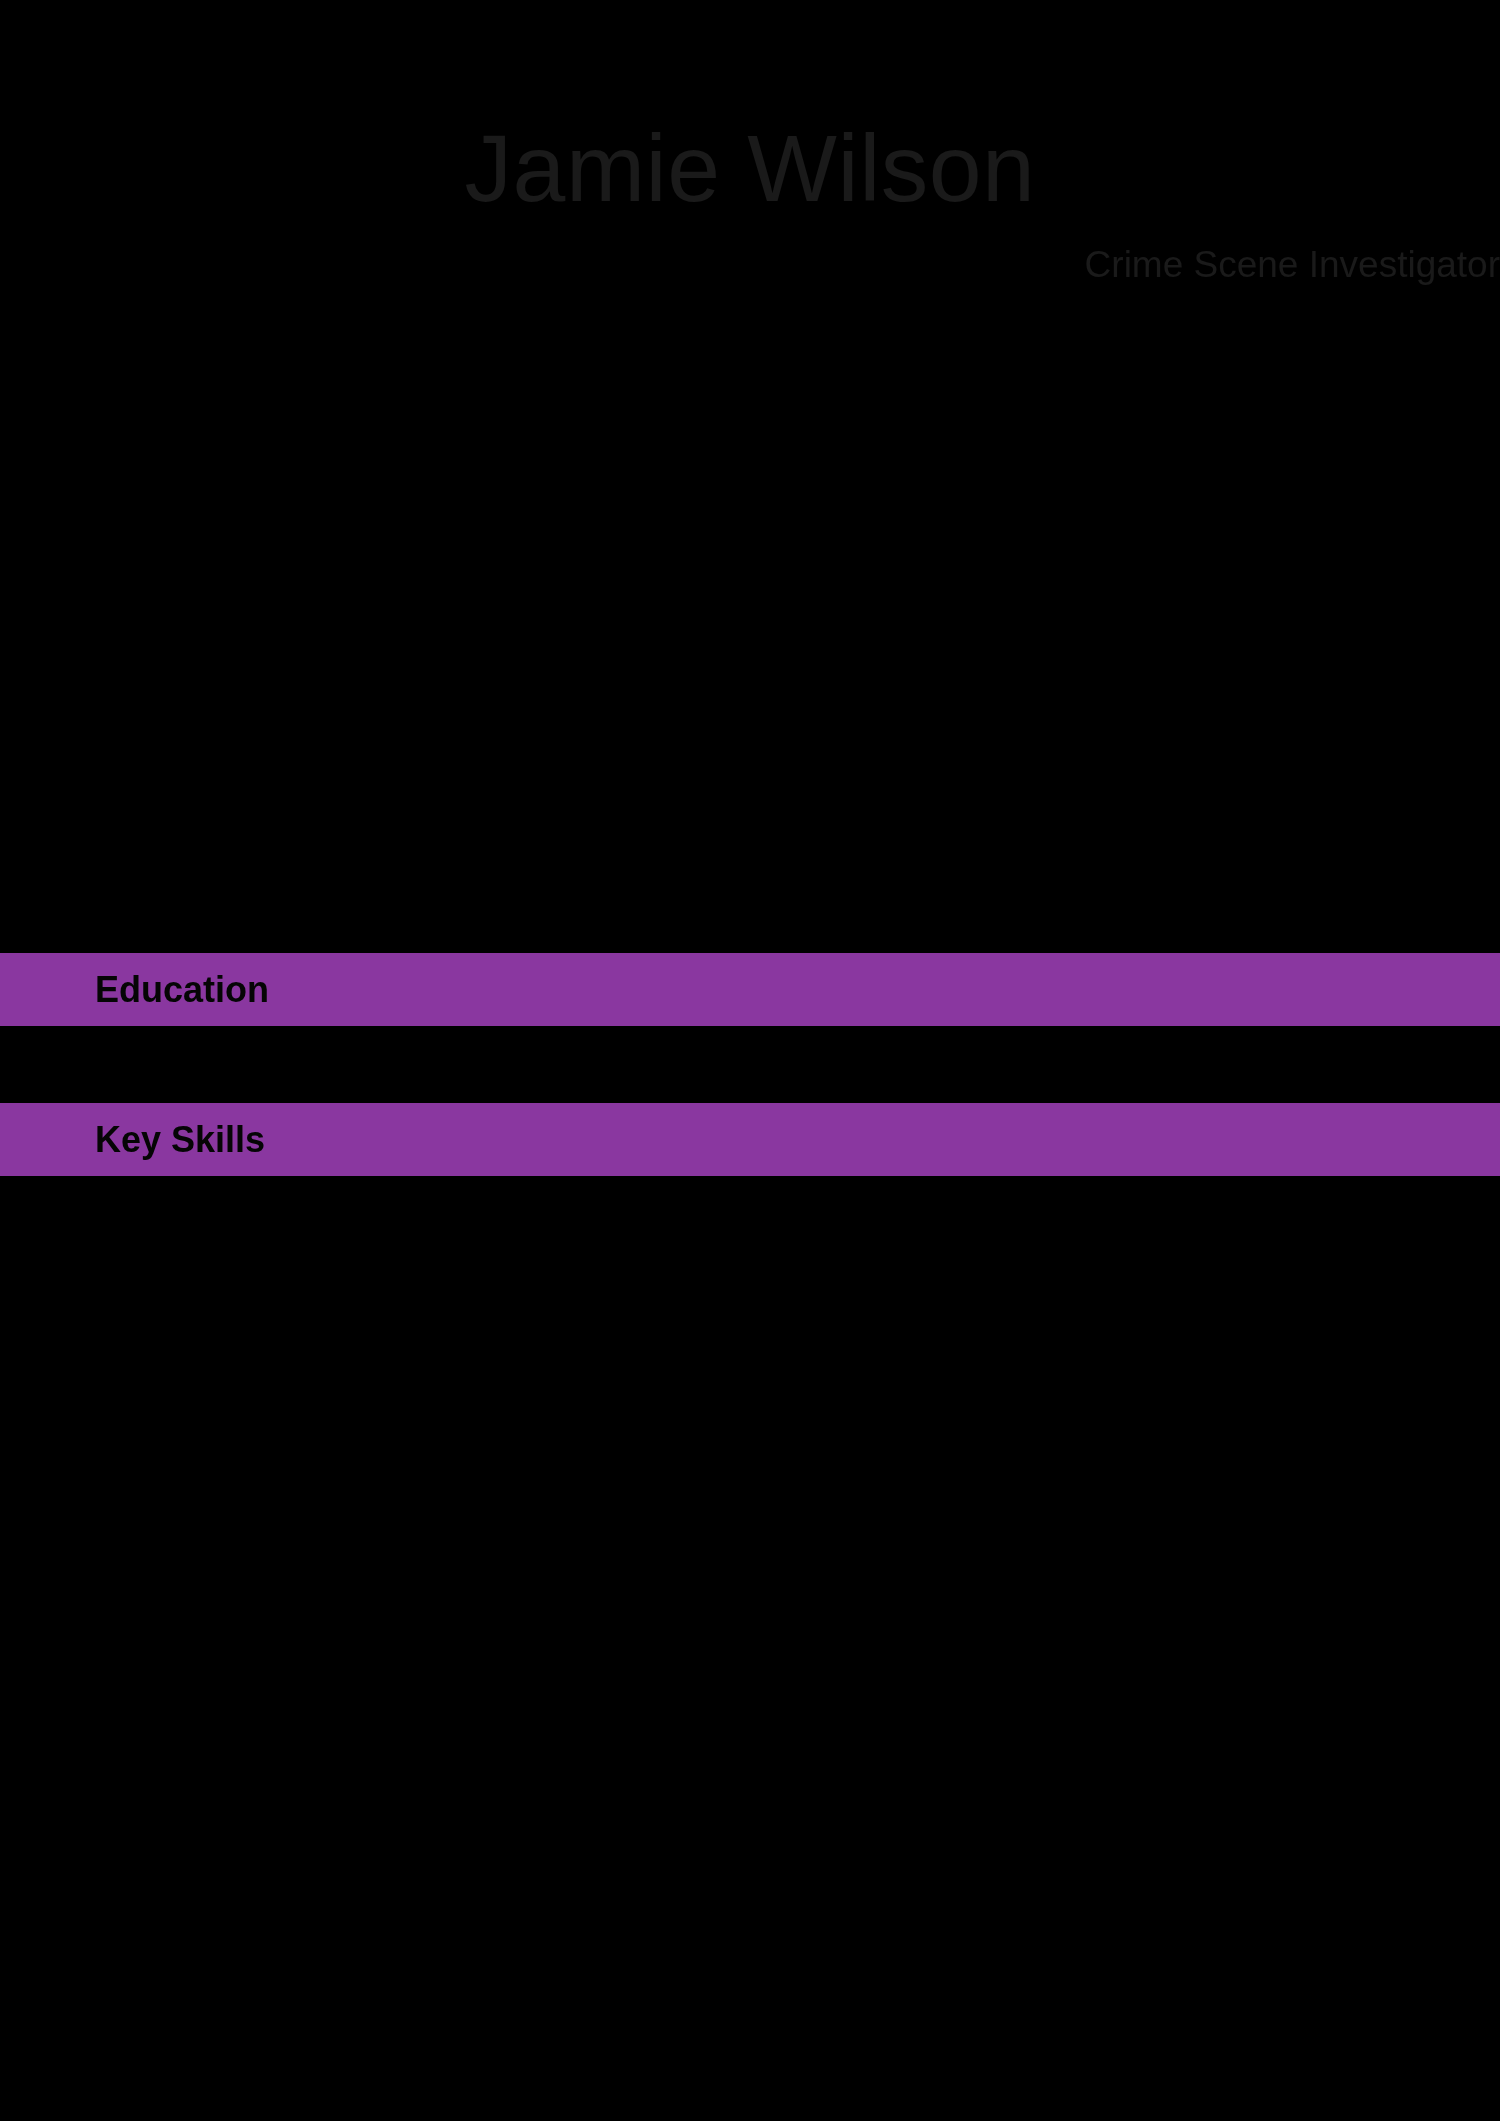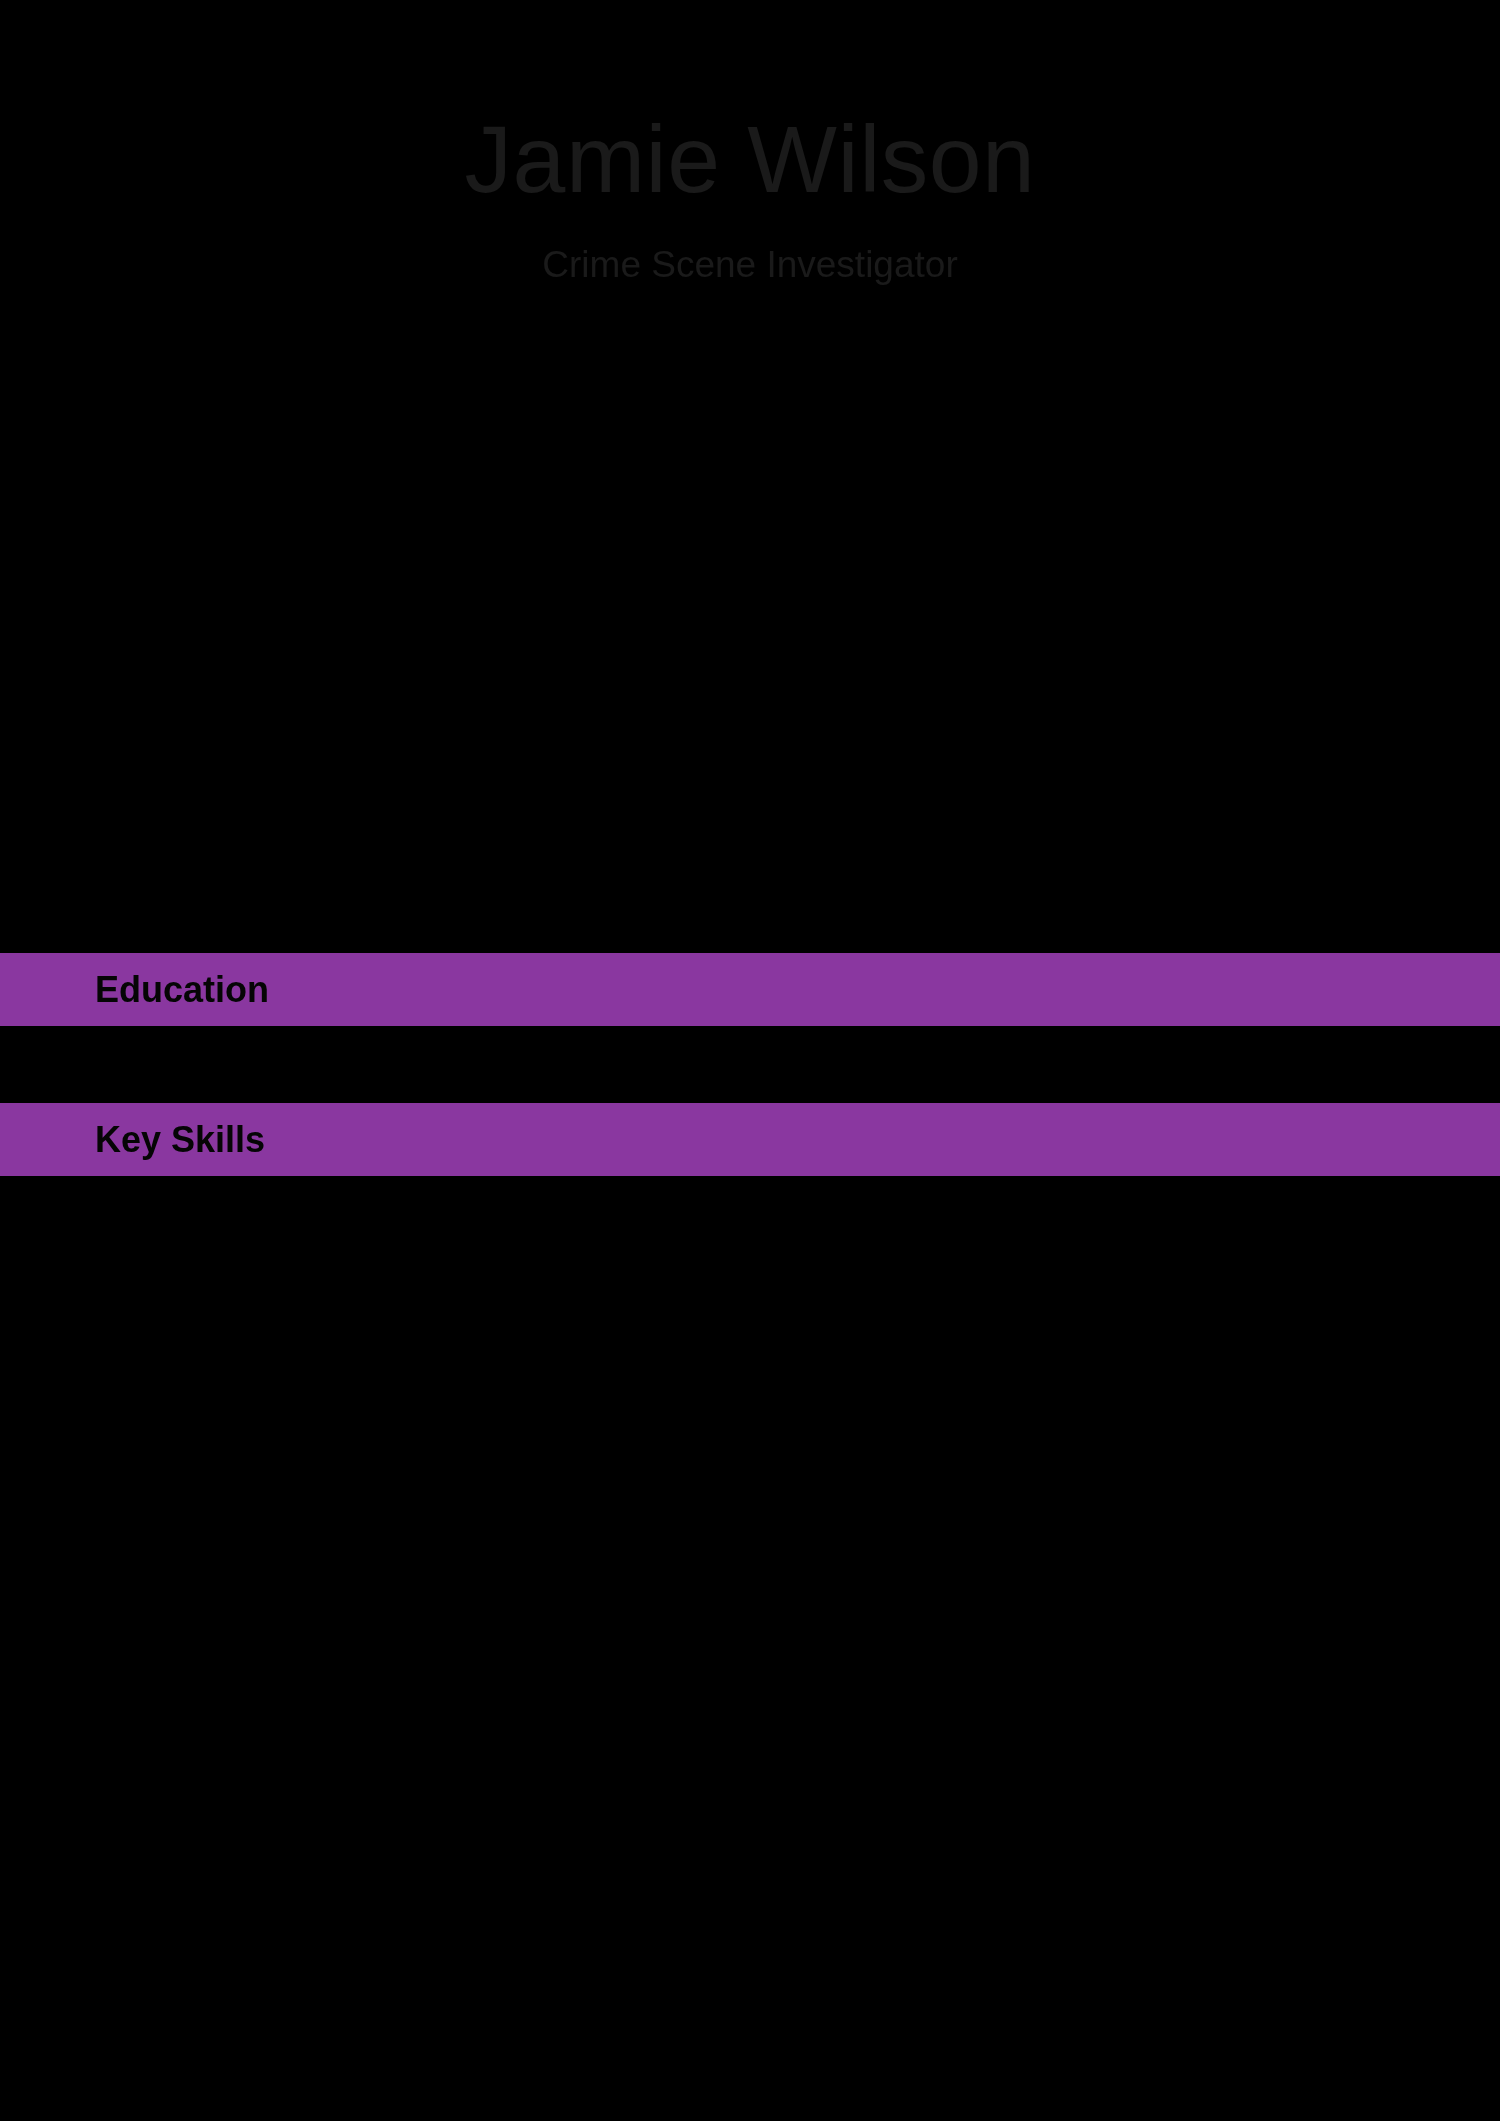--- a/index.html
+++ b/index.html
@@ -10,37 +10,37 @@
   .page {
     position: relative;
     width: 1500px;
     height: 2121px;
     background: var(--page-bg, #000000);
     overflow: hidden;
     font-family: "Liberation Sans", "DejaVu Sans", sans-serif;
   }
   .candidate-name {
     position: absolute;
-    top: 112px;
+    top: 121px;
     left: 0;
     width: 100%;
     margin: 0;
     text-align: center;
     font-size: 95px;
     font-weight: 400;
     line-height: 1;
     letter-spacing: 0.5px;
     color: var(--name-color, #1a1a1a);
   }
   .candidate-role {
     position: absolute;
     top: 246px;
     left: 0;
     width: 100%;
-    text-align: center;
+    text-align: right;
     font-size: 37px;
     font-weight: 400;
     line-height: 1;
     color: var(--role-color, #1a1a1a);
   }
   .section-bar {
     position: absolute;
     left: 0;
     width: 100%;
     height: 72px;

